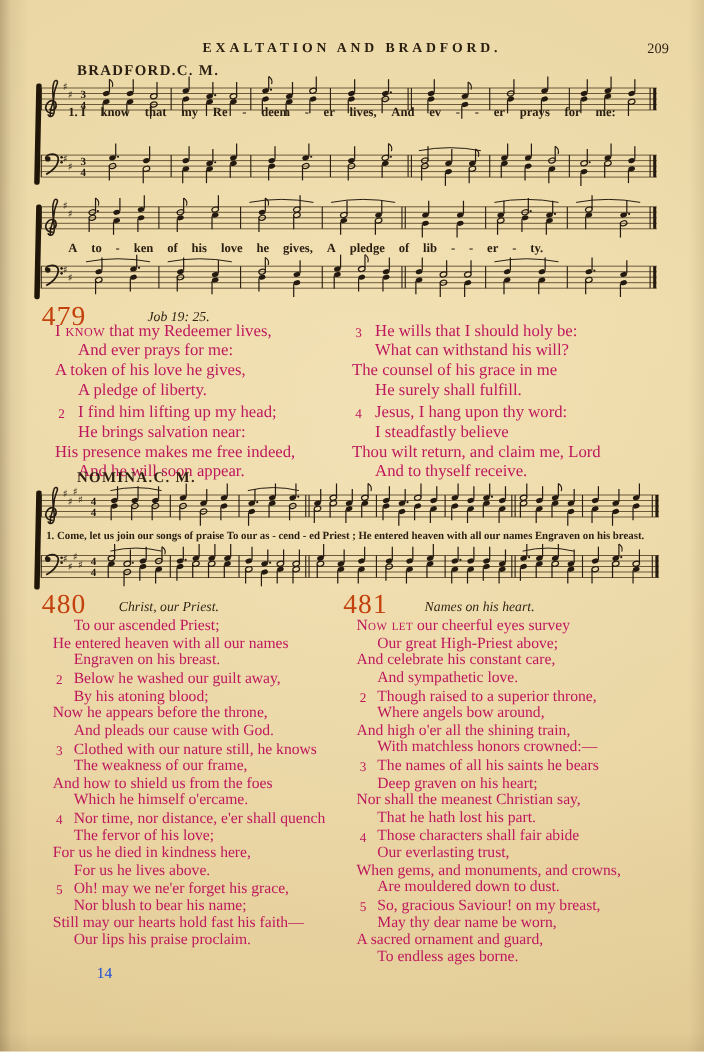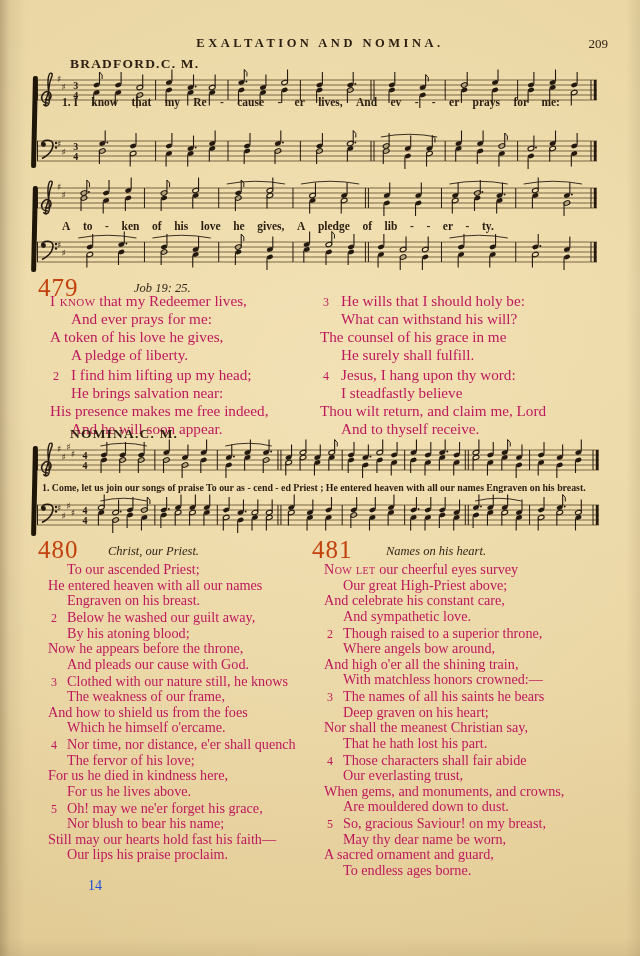--- a/index.html
+++ b/index.html
@@ -45,21 +45,21 @@
   .vline.ind{padding-left:21px;}
   .vline.numbered{padding-left:21px;}
   .verse-col.tight .vline.ind,.verse-col.tight .vline.numbered{padding-left:19px;}
   .vnum{position:absolute;left:3px;top:1px;font-size:12px;}
   .lead{font-variant:small-caps;letter-spacing:.4px;}
   .footer-num{font-size:14px;color:#1d4ed8;}
 </style>
 </head>
 <body>
 
-<div class="abs running-head">EXALTATION AND NOMINA.</div>
+<div class="abs running-head">EXALTATION AND BRADFORD.</div>
 <div class="abs page-num">209</div>
 
 <div class="abs tune-head" style="left:70px;top:56px;">
   <span>BRADFORD.</span>
   <span>C. M.</span>
 </div>
 
 <div class="abs brace" style="left:32px;top:76px;height:92px;"></div>
 <div class="abs staff" style="left:36px;top:70px;">
     <svg width="562" height="42" viewBox="0 0 562 42" xmlns="http://www.w3.org/2000/svg">
@@ -164,21 +164,21 @@
       <line x1="535.3232835820895" y1="23.5" x2="535.3232835820895" y2="35.5" class="st"></line>
     </svg>
   </div>
 <div class="abs lyricline" style="left:62px;top:96px;width:498px;">
     <span>1. I</span>
     <span>know</span>
     <span>that</span>
     <span>my</span>
     <span>Re</span>
     <span>-</span>
-    <span>cause</span>
+    <span>deem</span>
     <span>-</span>
     <span>er</span>
     <span>lives,</span>
     <span>And</span>
     <span>ev</span>
     <span>-</span>
     <span>-</span>
     <span>er</span>
     <span>prays</span>
     <span>for</span>

